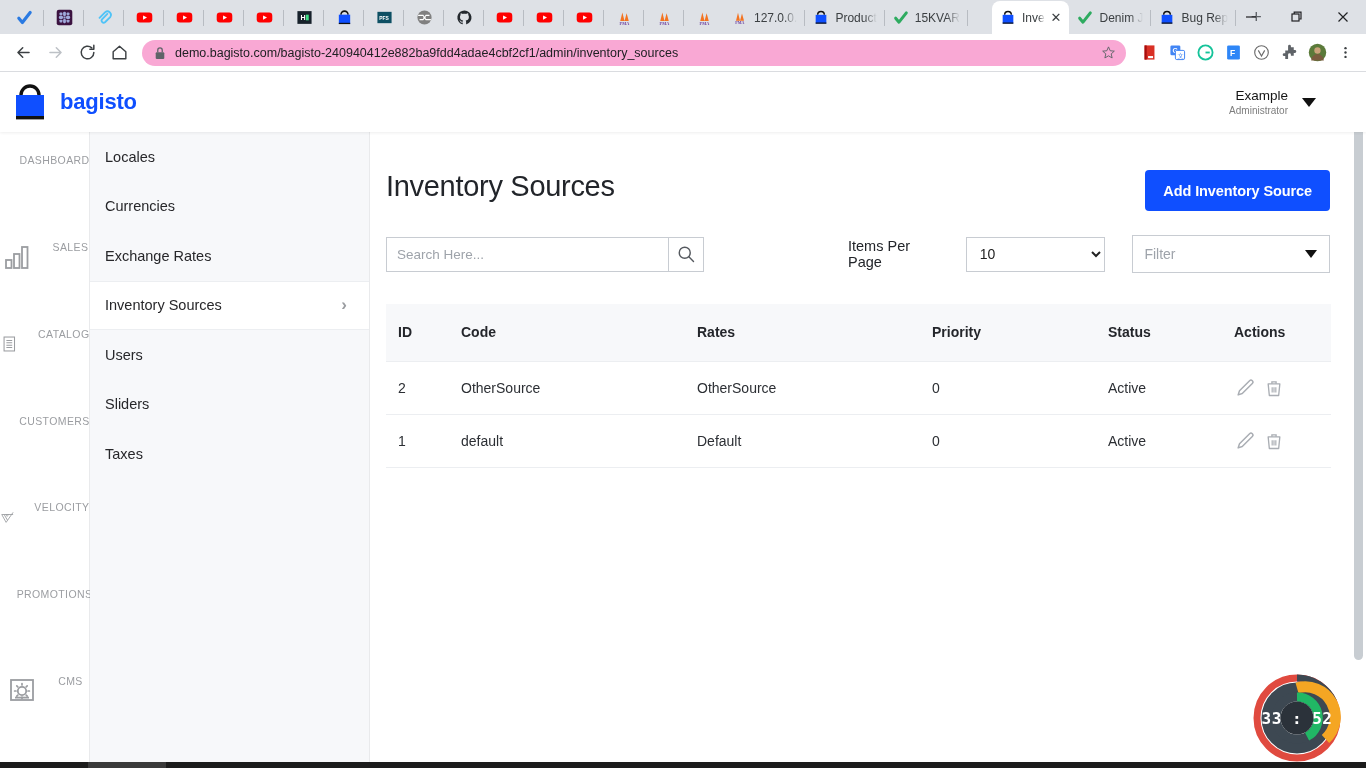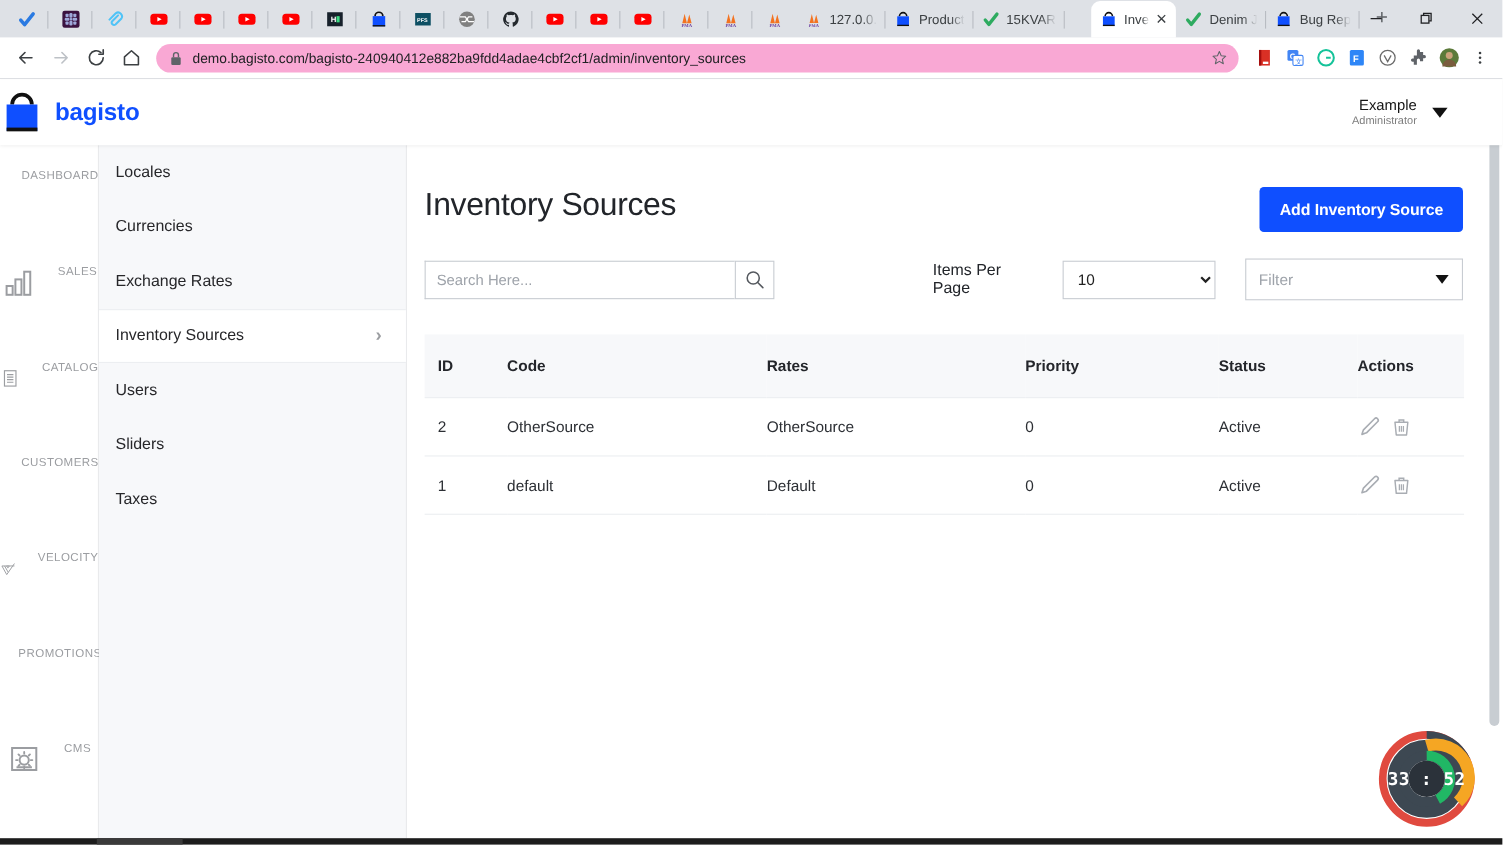--- a/index.html
+++ b/index.html
@@ -92,21 +92,21 @@
     position: absolute; left: 0; top: 72px; width: 1366px; height: 690px;
     background: #fff; overflow: hidden;
   }
 
   .apphead {
     height: 60px; background: #fff; display: flex; align-items: center;
     justify-content: space-between; padding: 0 36px 0 0;
     position: relative; z-index: 5;
     box-shadow: 0 1px 3px rgba(0,0,0,0.07);
   }
-  .brand { display: flex; align-items: center; gap: 10px; padding-left: 0; }
+  .brand { display: flex; align-items: center; gap: 10px; padding-left: 10px; }
   .brandtext { color: #0f4fff; font-size: 22px; font-weight: 700; letter-spacing: -0.2px; }
 
   .userbox { display: flex; align-items: center; gap: 14px; padding-right: 14px; }
   .usernames { text-align: right; line-height: 1.32; }
   .uname { font-size: 13.5px; color: #151515; }
   .urole { font-size: 10px; color: #7d7d7d; }
   .caret { width:0; height:0; border-left:7px solid transparent; border-right:7px solid transparent;
            border-top: 9px solid #111; }
 
   .body { display: flex; height: 630px; }
@@ -186,21 +186,21 @@
   .col-code { width: 236px; }
   .col-name { width: 235px; }
   .col-prio { width: 176px; }
   .col-status { width: 126px; }
   .col-actions { width: 97px; }
   .actions-cell { display: flex; align-items: center; gap: 8px; }
   .iconbtn { color: #a9adb3; display: inline-flex; }
 
   
   .timer {
-    position: absolute; right: 25px; bottom: 10px; width: 88px; height: 88px;
+    position: absolute; right: 25px; bottom: 0; width: 88px; height: 88px;
   }
   .timer .ttext {
     position: absolute; left:0; top:0; width:88px; height:88px;
     display:flex; align-items:center; justify-content:center;
     color:#fff; font-size: 16px; font-weight: 700; letter-spacing: 0.5px;
     font-family: "DejaVu Sans Mono", monospace;
   }
 
   
   .pagescroll {

